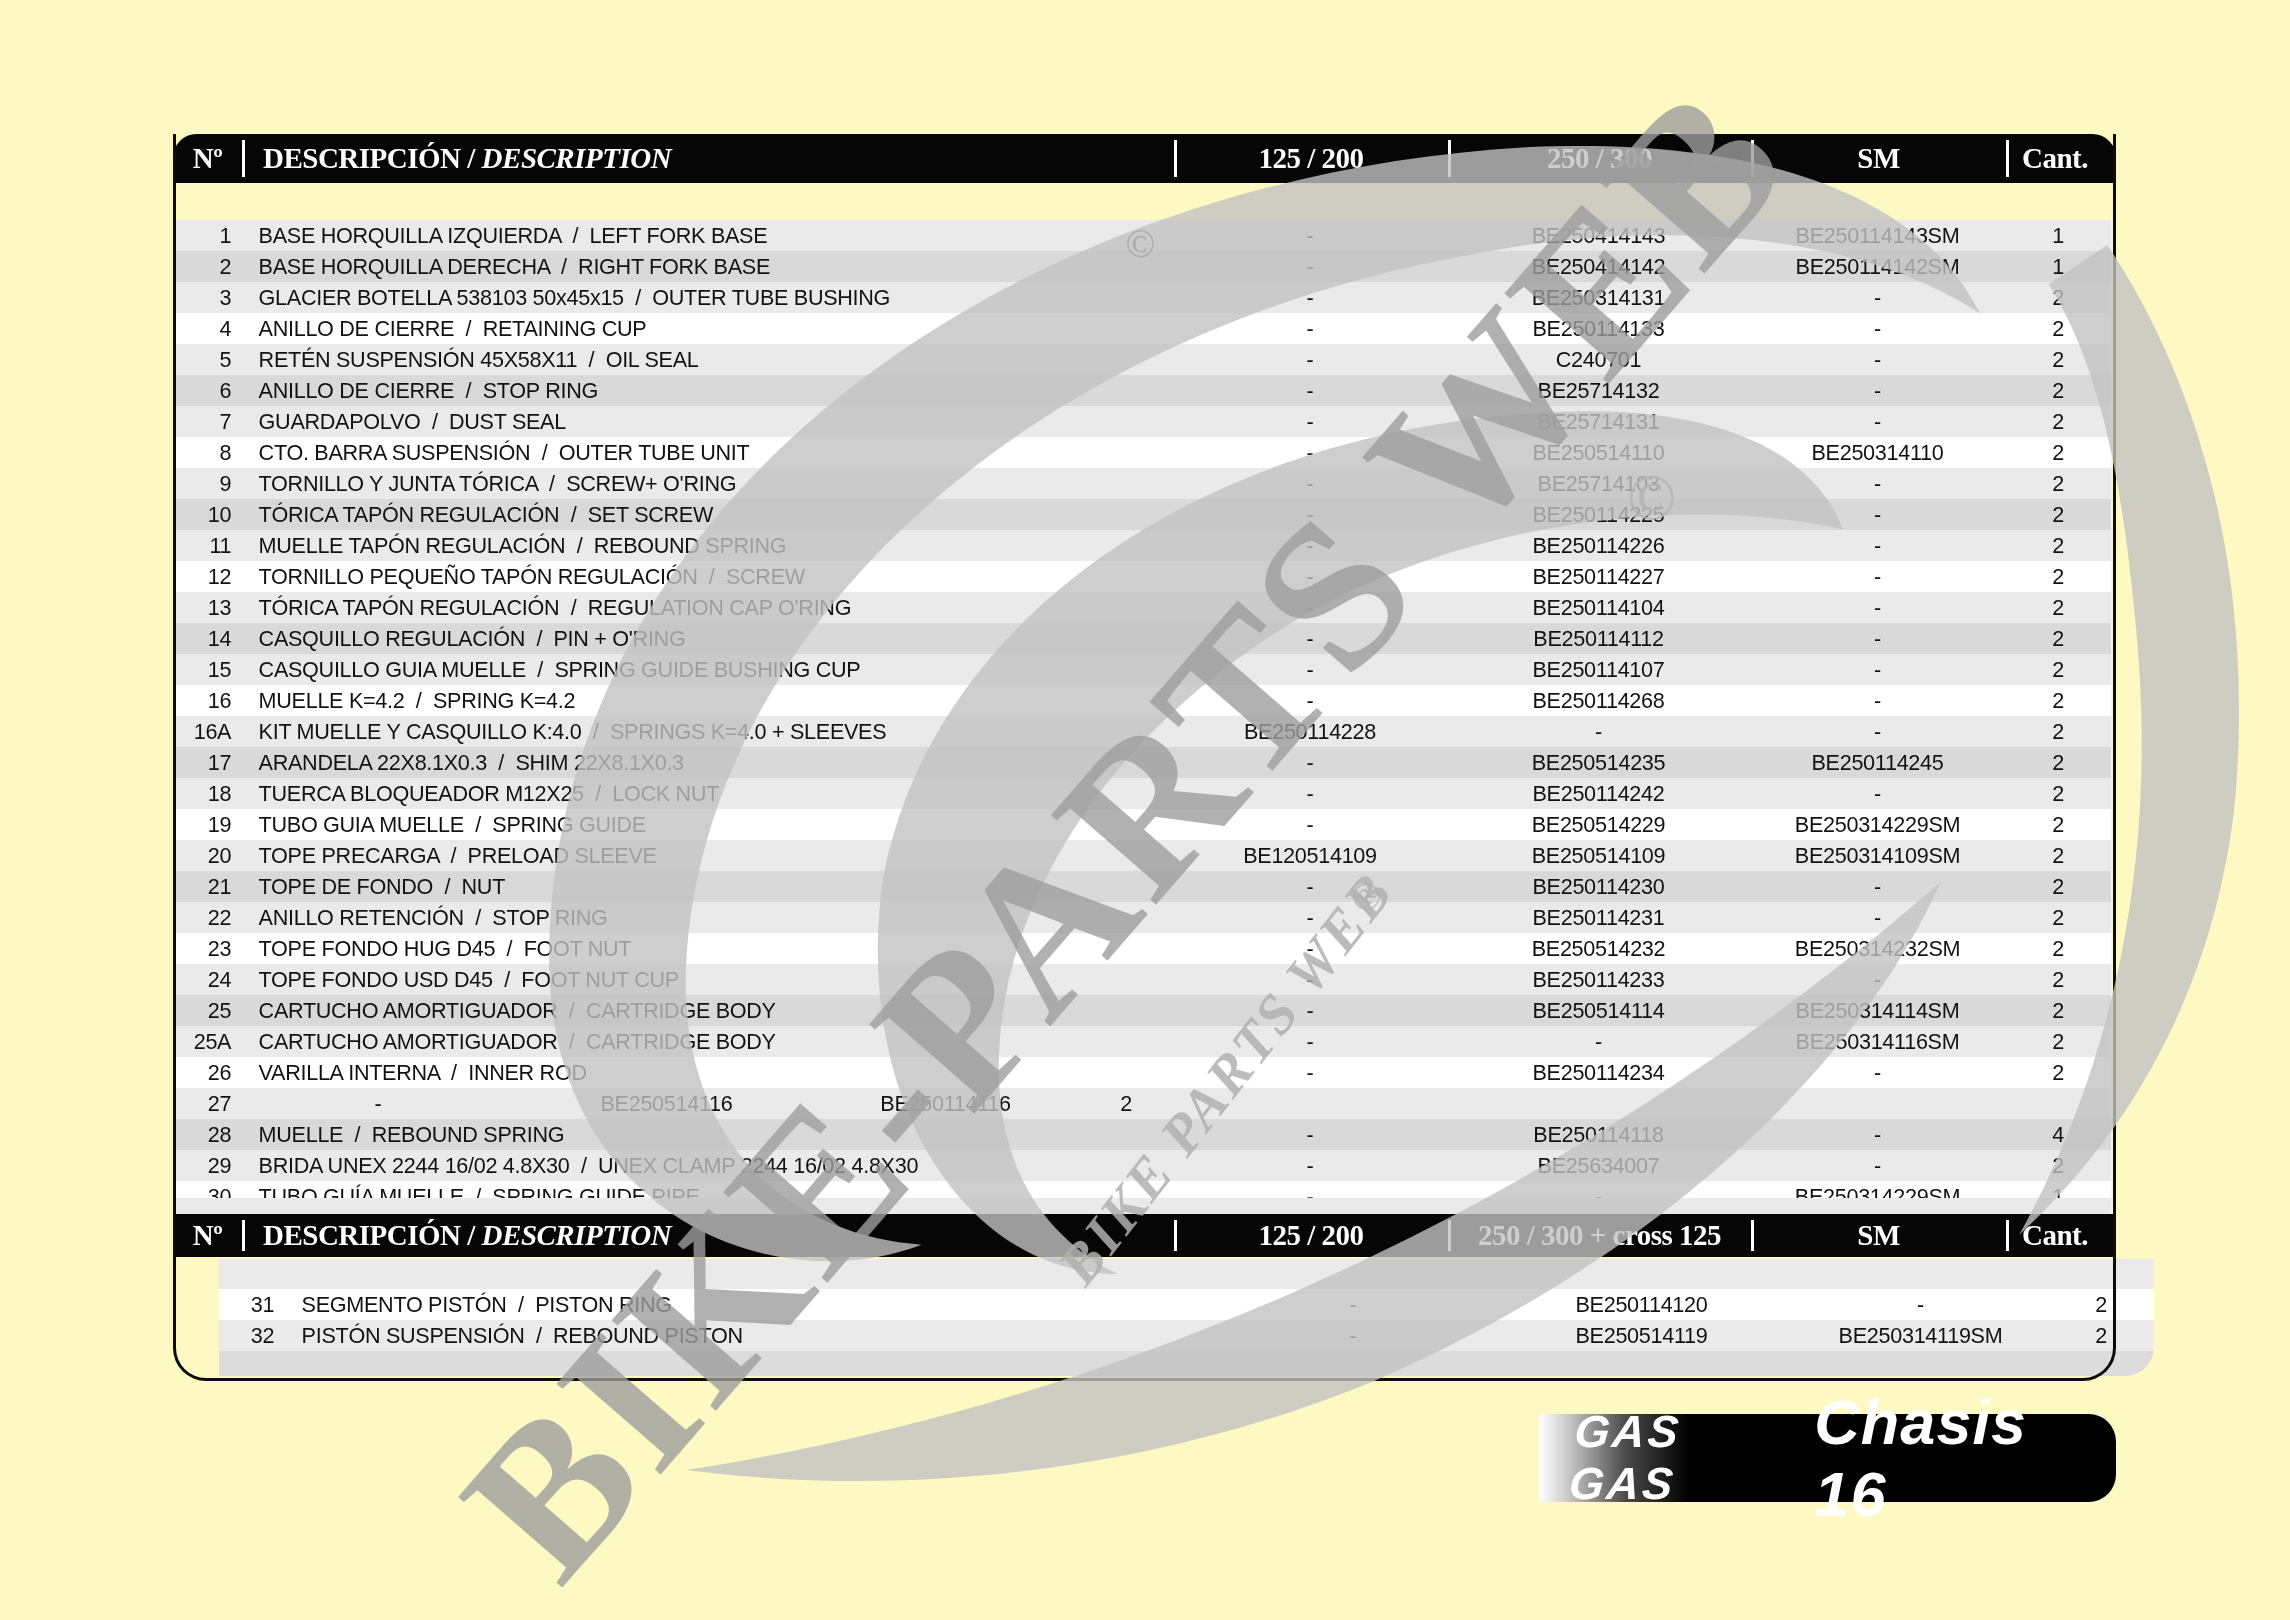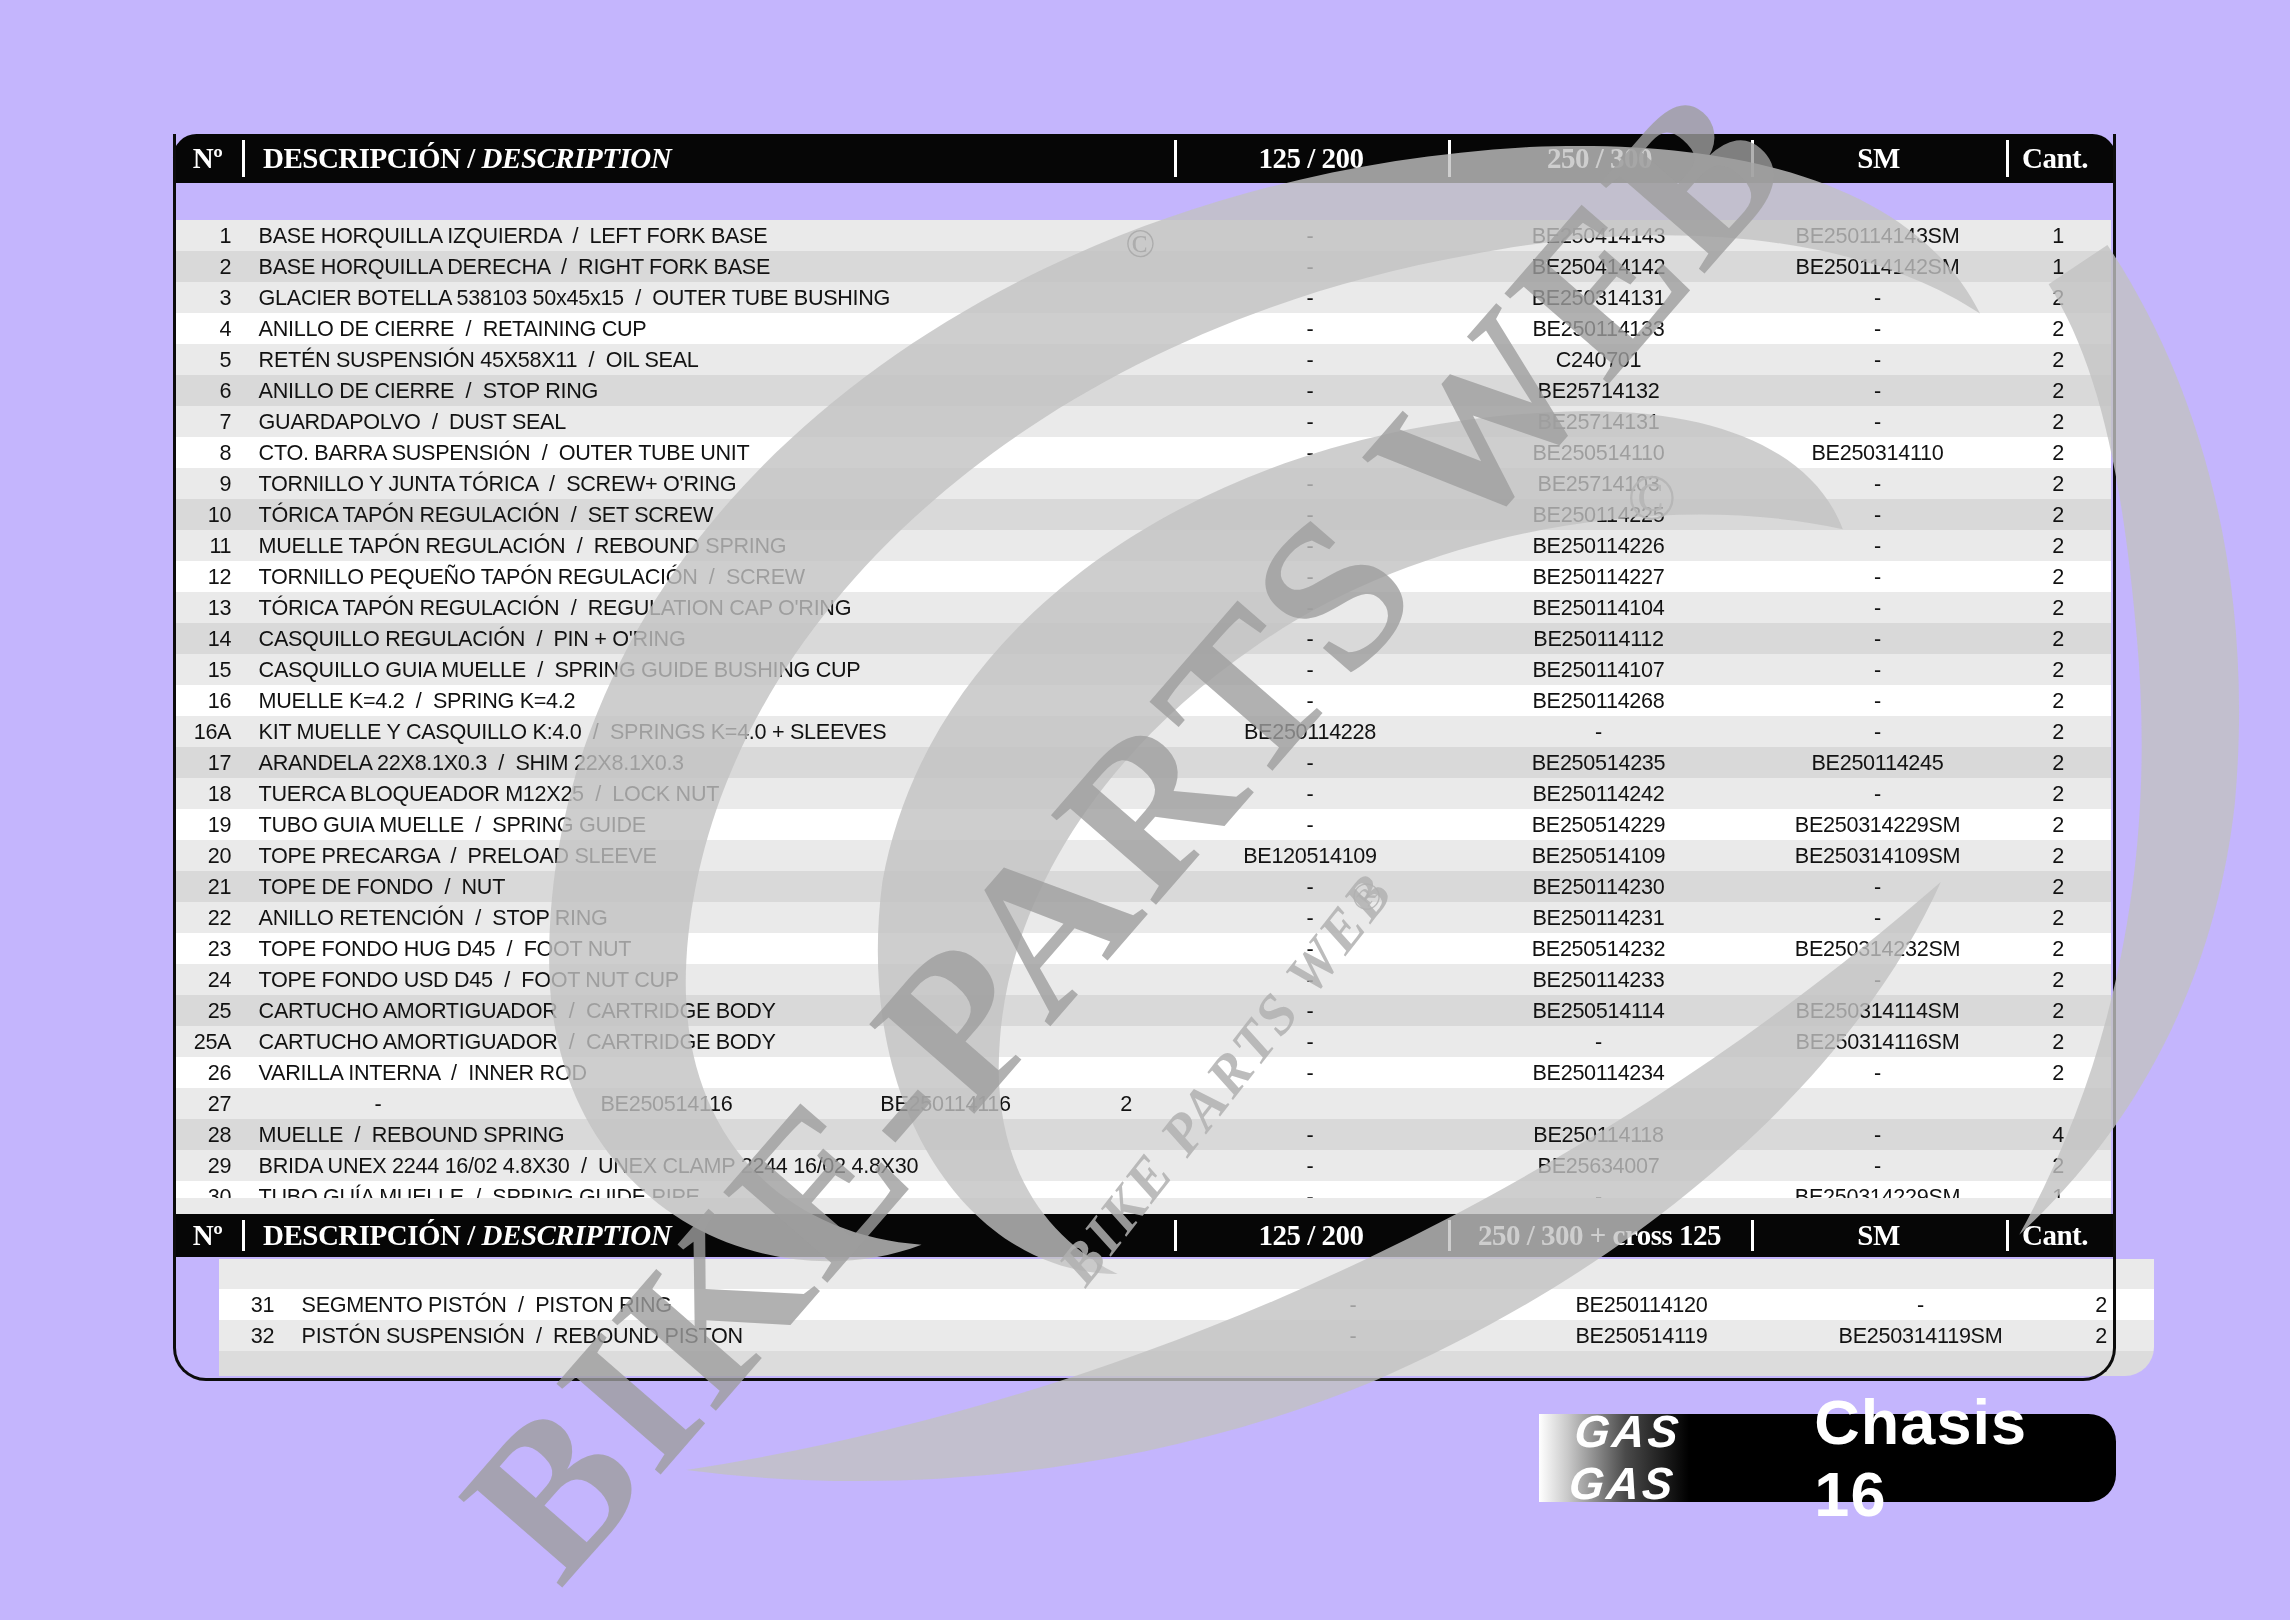--- a/index.html
+++ b/index.html
@@ -1,16 +1,16 @@
 <!DOCTYPE html>
 <html><head>
 <meta charset="utf-8">
 <style>
   html,body{margin:0;padding:0;background:#fff;}
-  .page{position:relative;width:2291px;height:1620px;background:#c4b5fd;overflow:hidden;
+  .page{position:relative;width:2291px;height:1620px;background:#fef9c3;overflow:hidden;
         font-family:"Liberation Sans",sans-serif;color:#121212;}
 
   
   .tbl-border{position:absolute;left:173px;top:134px;width:1943px;height:1247px;
       border:3.9px solid #0c0c0c;border-top:none;border-radius:0 0 33px 33px;
       box-sizing:border-box;z-index:4;pointer-events:none;}
   .hdr{position:absolute;left:173px;width:1943px;background:#060606;color:#fff;z-index:2;
       font-family:"Liberation Serif",serif;font-weight:bold;}
   .hdr1{top:134px;height:49px;border-radius:23.5px 23.5px 0 0;}
   .hdr2{top:1214px;height:43px;}
@@ -47,21 +47,21 @@
   .c-c3{width:255px;text-align:center;}
   .c-q{width:106px;text-align:center;}
 
   
   .badge{position:absolute;left:1539px;top:1414px;width:577px;height:88px;z-index:3;
       background:linear-gradient(90deg,#ffffff 0%,#c9c9c9 5%,#4a4a4a 15%,#000 26%);
       border-radius:0 27.4px 27.4px 0;display:flex;align-items:center;padding-left:33px;
       box-sizing:border-box;color:#fff;}
   .badge .brand{font-style:italic;font-weight:900;font-size:45px;letter-spacing:2.9px;
       transform:skewX(-6deg);}
-  .badge .model{font-weight:700;font-size:63px;letter-spacing:1px;
+  .badge .model{font-style:italic;font-weight:700;font-size:63px;letter-spacing:1px;
       margin-left:15.7px;}
 
   
   .wm{position:absolute;left:0;top:0;width:2291px;height:1620px;z-index:6;pointer-events:none;}
 </style>
 </head>
 <body>
 
 <div class="page">
 

